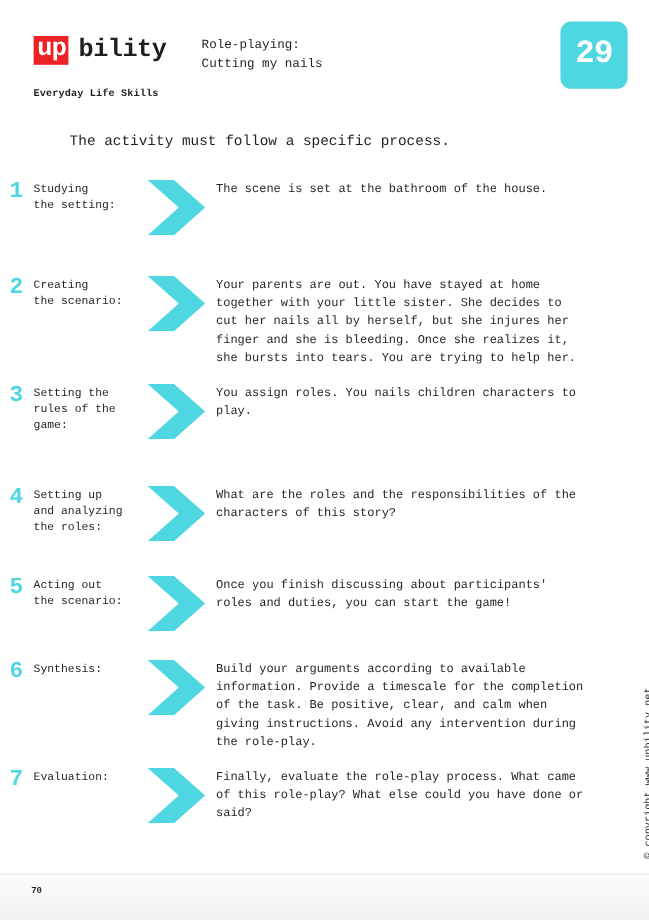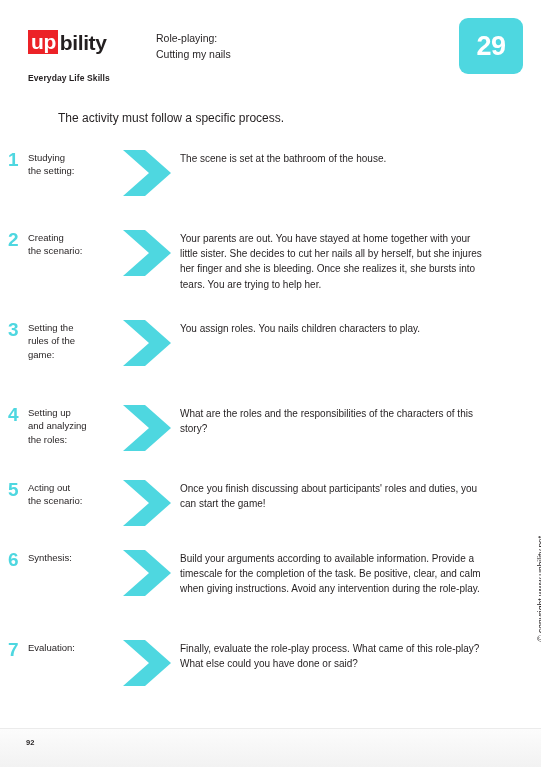--- a/index.html
+++ b/index.html
@@ -13,20 +13,21 @@
     font-family: "Liberation Sans", sans-serif;
     color: #231f20;
     position: relative;
     overflow: hidden;
   }
 
   .page {
     position: absolute;
     inset: 0;
     background: #ffffff;
+    font-family: Liberation Mono, monospace;
   }
 
   
   .header {
     position: absolute;
     top: 0; left: 0; right: 0;
     height: 95px;
   }
 
   .brand {
@@ -45,47 +46,47 @@
   }
   .brand-up {
     background: #ec2227;
     color: #ffffff;
     padding: 1px 2px 2px 3px;
     display: inline-block;
     line-height: 1;
   }
   .brand-bility {
     color: #231f20;
-    padding-left: 2px;
+    padding-left: 8px;
     display: inline-block;
     line-height: 1;
   }
   .brand-tagline {
     margin-top: 19px;
     font-size: 8.5px;
     font-weight: bold;
     color: #231f20;
     letter-spacing: 0.1px;
   }
 
   .doc-title {
     position: absolute;
-    left: 156px;
+    left: 168px;
     top: 30px;
     font-size: 10.5px;
     line-height: 1.55;
     color: #231f20;
   }
   .doc-title div { white-space: nowrap; }
 
   .page-badge {
     position: absolute;
     right: 18px;
     top: 18px;
-    width: 64px;
+    width: 56px;
     height: 56px;
     background: #4ed7e0;
     border-radius: 9px;
     color: #ffffff;
     font-size: 27px;
     font-weight: bold;
     letter-spacing: -0.5px;
     display: flex;
     align-items: center;
     justify-content: center;
@@ -322,16 +323,16 @@
         <div class="step-text">
           <p>Finally, evaluate the role-play process. What came of this role-play?  What else could you have done or said?</p>
         </div>
       </div>
     </div>
 
   <div class="copyright">© copyright www.upbility.net</div>
 
   <div class="top-hairline"></div>
   <div class="footer-band">
-    <div class="footer-num">92</div>
+    <div class="footer-num">70</div>
   </div>
 
 </div>
 
 </body></html>

